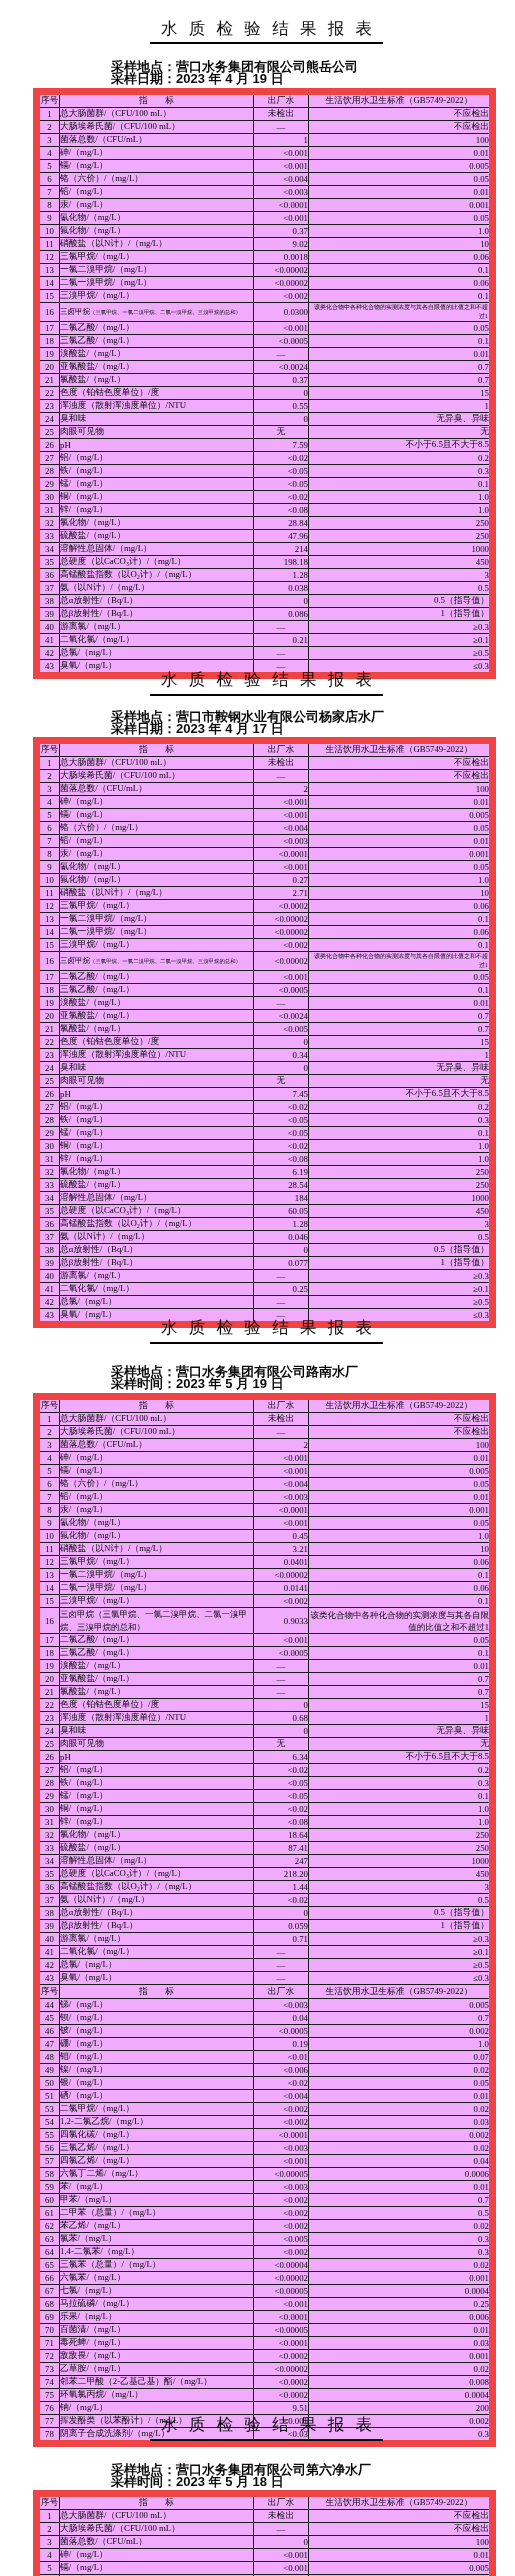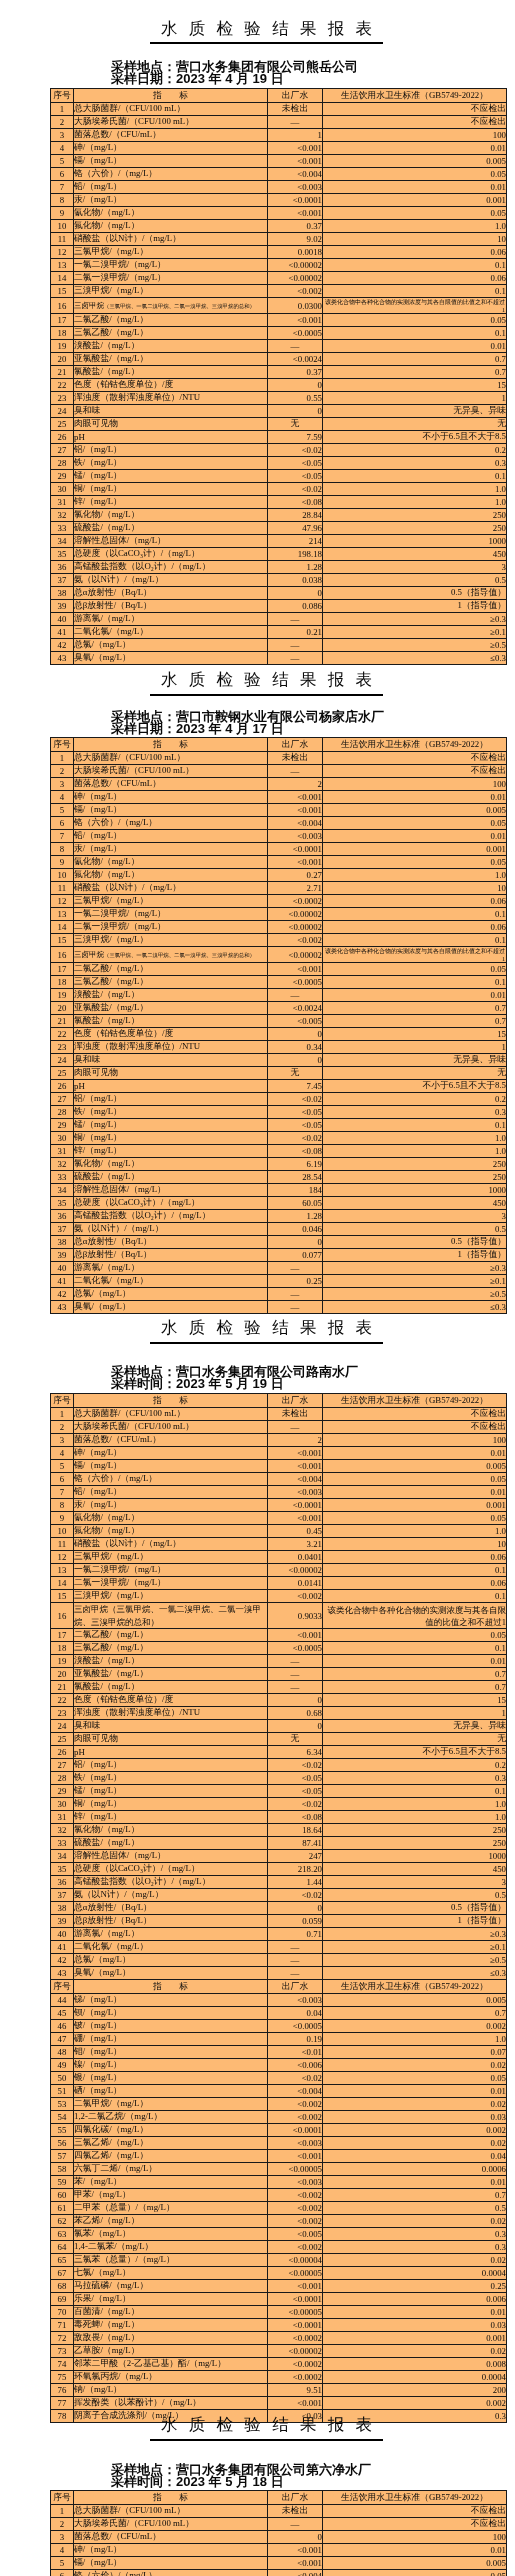--- a/index.html
+++ b/index.html
@@ -9,22 +9,22 @@
   .abs{position:absolute;}
   
   .rtitle{left:9px;width:515px;text-align:center;}
   .rtitle .tspan{display:inline-block;font-size:16.5px;font-weight:500;
        letter-spacing:11.3px;padding:0 0 2.6px 11.3px;border-bottom:2.1px solid #000;
        white-space:nowrap;}
   
   .meta{left:66px;font-family:"Liberation Sans",sans-serif;font-weight:700;
        font-size:13px;line-height:12px;margin-left:45px;}
   
-  table.results{border-collapse:collapse;table-layout:fixed;left:50px;
-       width:455px;border:1px solid #ef4444;background:#fdba74;}
+  table.results{border-collapse:collapse;table-layout:fixed;left:33px;
+       width:455px;border:7px solid #ef4444;background:#f0abfc;}
   table.results td{border:0.5px solid #1a1a1a;font-size:8.8px;padding:0;
        box-sizing:border-box;overflow:hidden;vertical-align:middle;}
   .hc{text-align:center;height:14px;}
   .hc0,.c-no{width:23px;}
   .hc1,.c-name{width:194px;}
   .hc2,.c-val{width:55px;}
   .hc3,.c-std{width:184px;}
   .c-no{text-align:center;}
   .c-name{text-align:left;padding-left:3.1px;}
   .c-val{text-align:right;padding-right:2.6px;}
@@ -1007,20 +1007,26 @@
           <td class="c-val">&lt;0.002</td>
           <td class="c-std">0.3</td>
         </tr>
         <tr>
           <td class="c-no">65</td>
           <td class="c-name"><span class="nm">三氯苯（总量）/（mg/L）</span></td>
           <td class="c-val">&lt;0.00004</td>
           <td class="c-std">0.02</td>
         </tr>
         <tr>
+          <td class="c-no">66</td>
+          <td class="c-name"><span class="nm">六氯苯/（mg/L）</span></td>
+          <td class="c-val">&lt;0.00002</td>
+          <td class="c-std">0.001</td>
+        </tr>
+        <tr>
           <td class="c-no">67</td>
           <td class="c-name"><span class="nm">七氯/（mg/L）</span></td>
           <td class="c-val">&lt;0.00005</td>
           <td class="c-std">0.0004</td>
         </tr>
         <tr>
           <td class="c-no">68</td>
           <td class="c-name"><span class="nm">马拉硫磷/（mg/L）</span></td>
           <td class="c-val">&lt;0.001</td>
           <td class="c-std">0.25</td>

